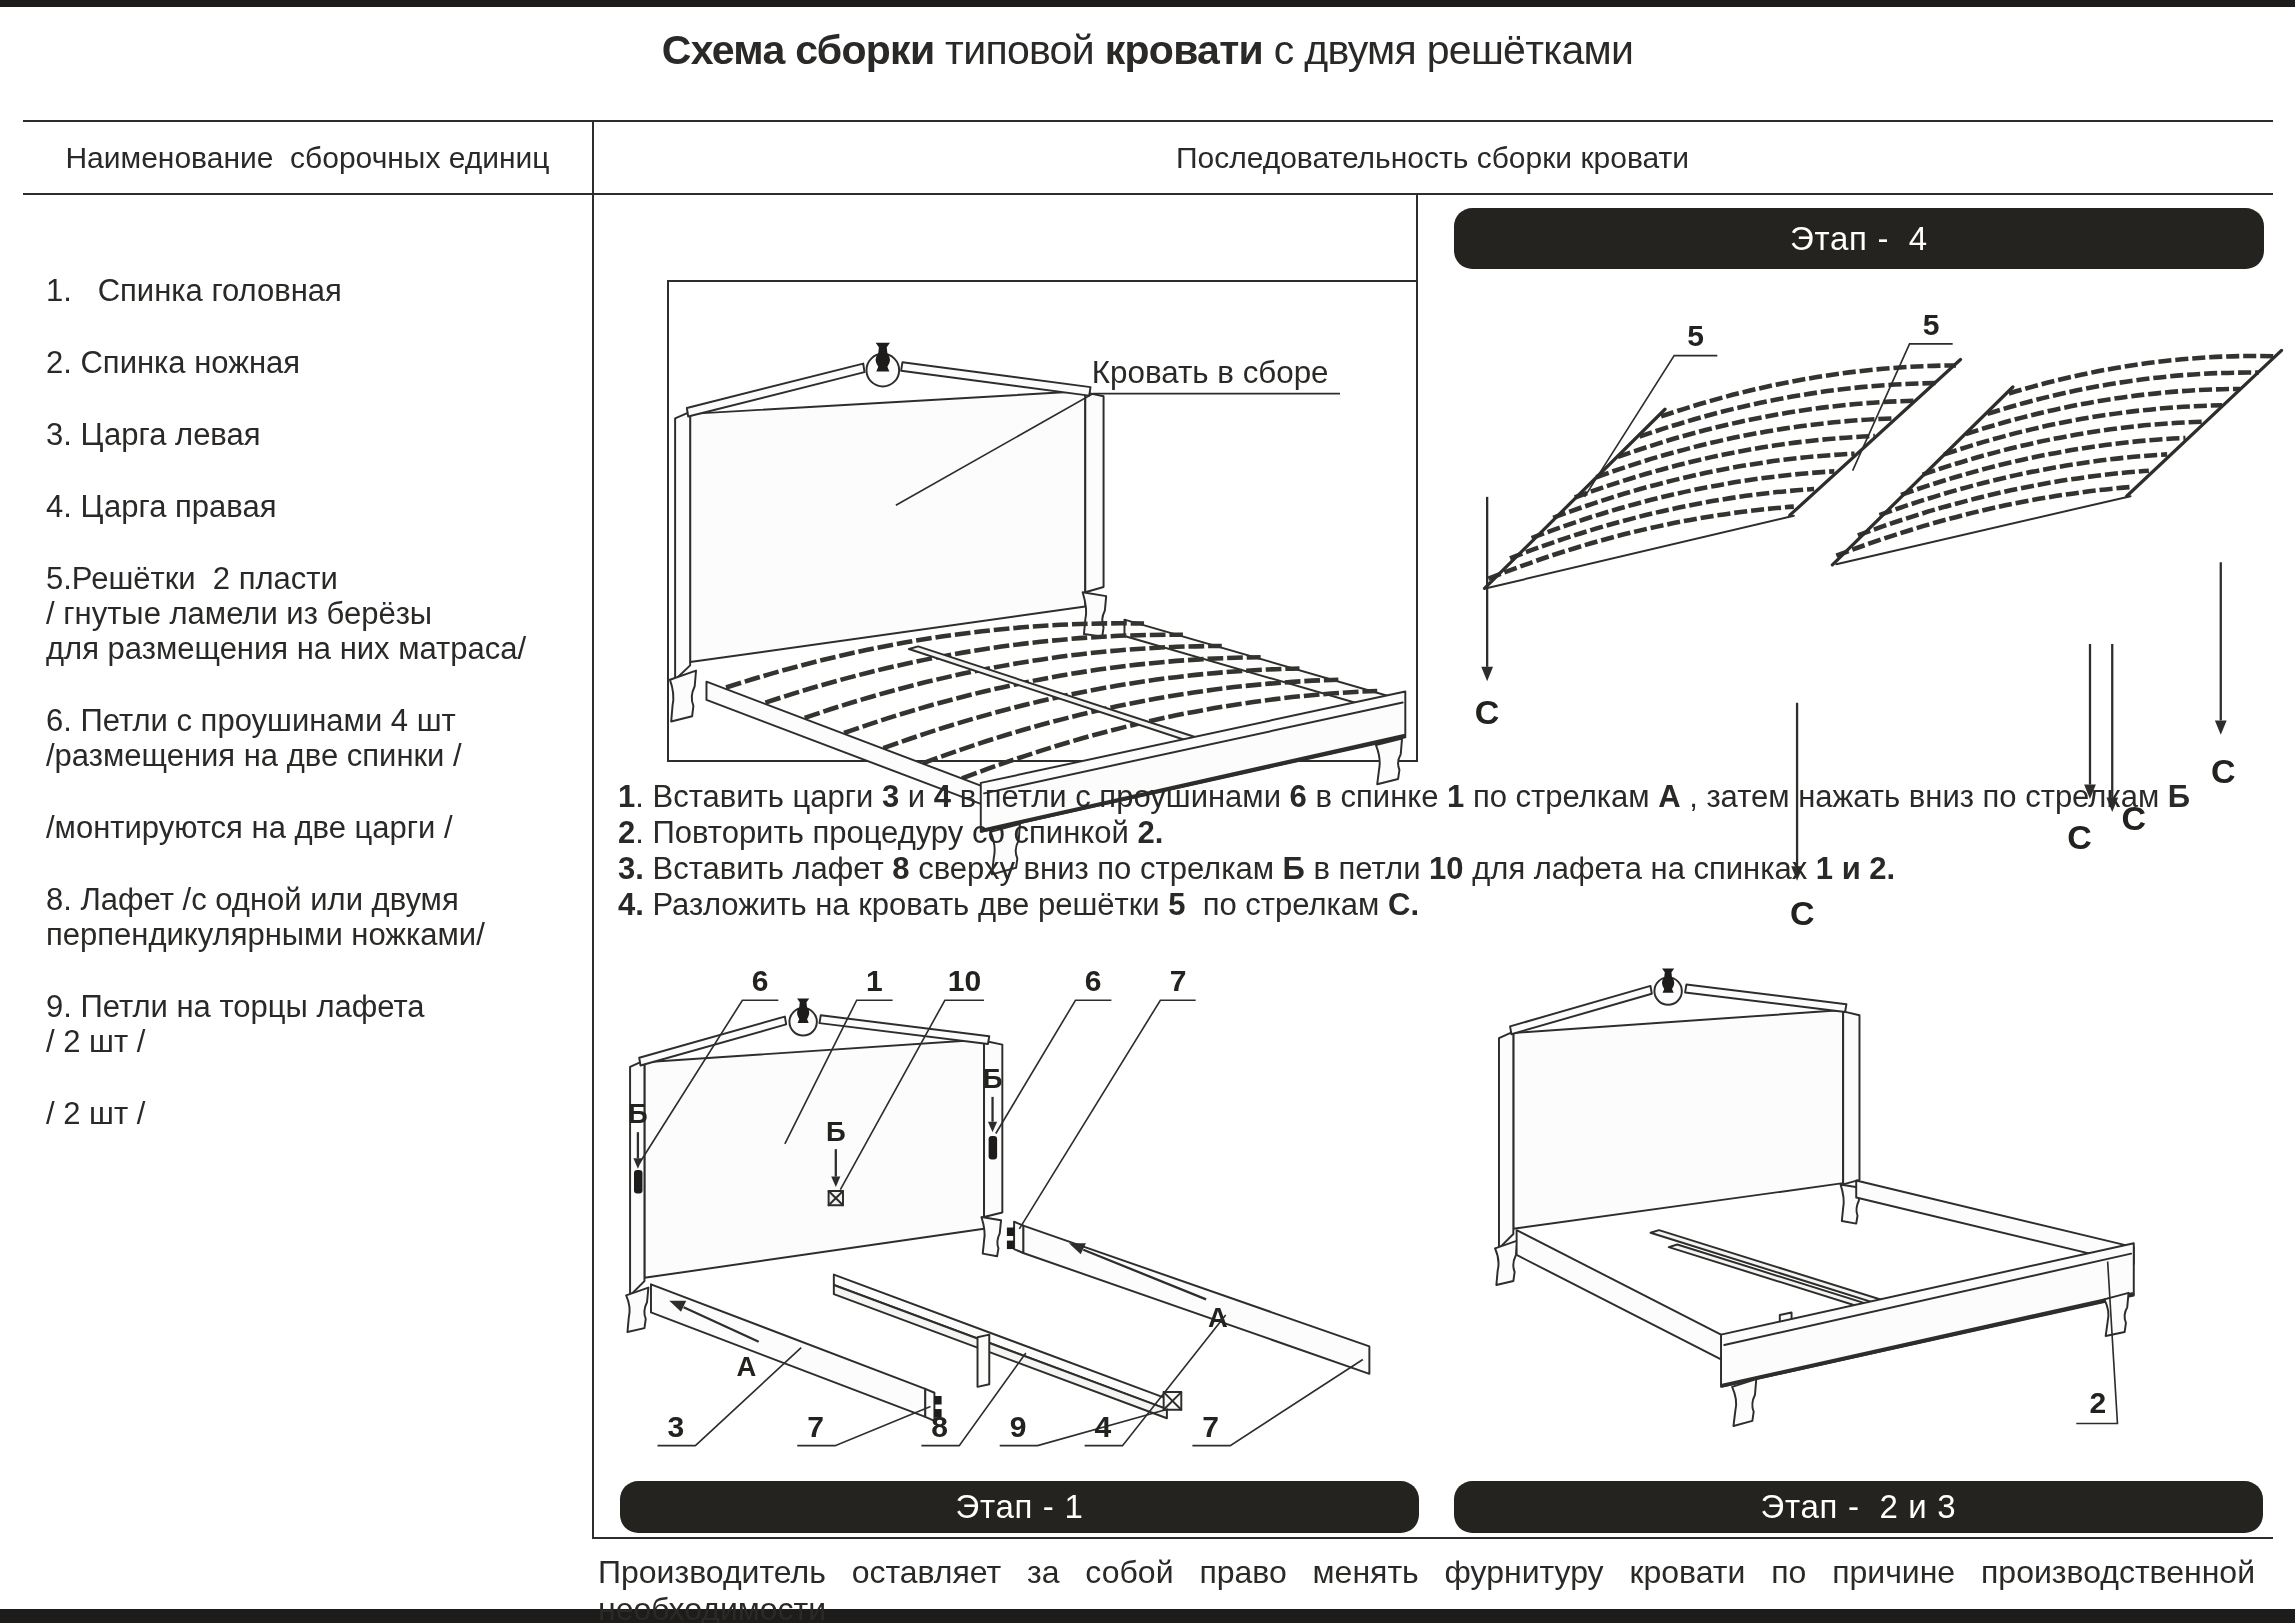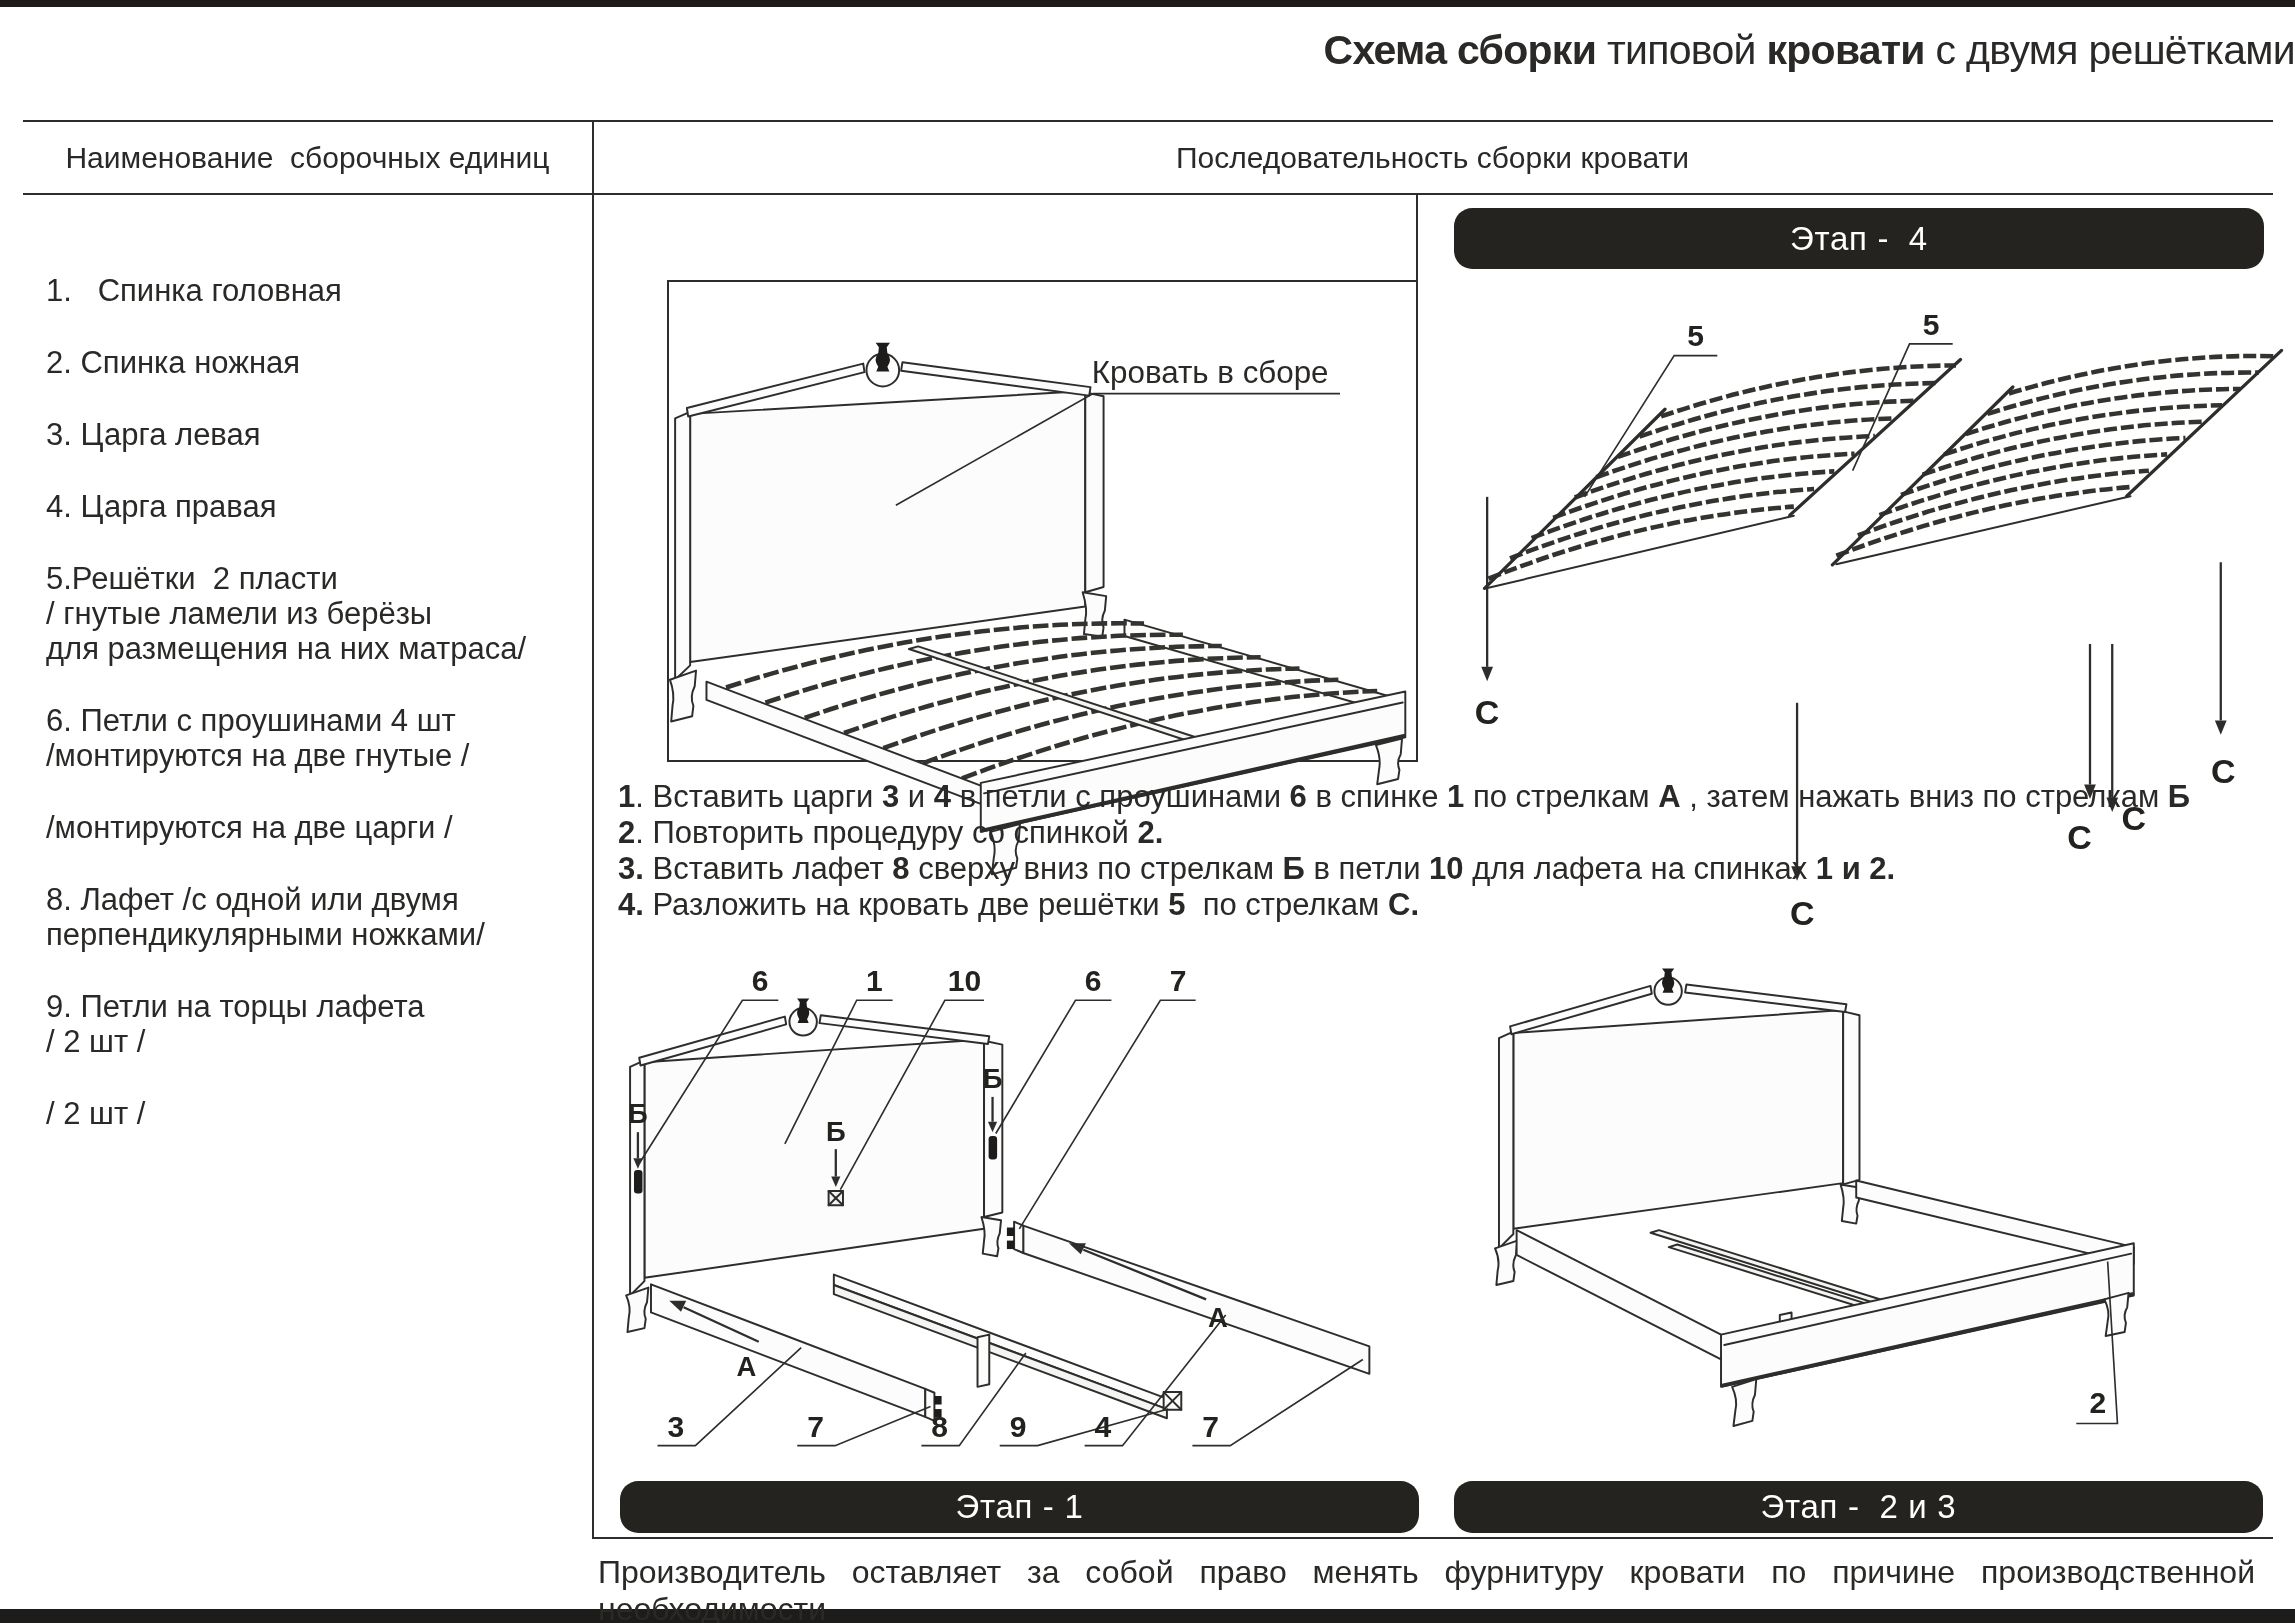--- a/index.html
+++ b/index.html
@@ -5,21 +5,21 @@
   html,body{margin:0;padding:0;}
   body{
     width:2295px;height:1624px;position:relative;background:#ffffff;
     font-family:"Liberation Sans", sans-serif;color:#2a2927;overflow:hidden;
   }
   .bar{position:absolute;background:#1d1c1a;}
   .hline{position:absolute;background:#2e2d2b;height:2px;}
   .vline{position:absolute;background:#2e2d2b;width:2px;}
   .title{
     position:absolute;left:0;top:11.8px;width:2295px;height:78px;
-    display:flex;align-items:center;justify-content:flex-end;
+    display:flex;align-items:center;justify-content:center;
     font-size:41px;letter-spacing:-0.7px;white-space:pre-wrap;
   }
   .title .b{font-weight:700;}
   .th{
     position:absolute;display:flex;align-items:center;justify-content:center;
     font-size:30px;white-space:pre-wrap;
   }
   .parts{position:absolute;left:46px;top:273px;width:552px;font-size:31px;line-height:35px;}
   .part-item{margin-bottom:37px;}
   .part-line{white-space:pre-wrap;}
@@ -78,21 +78,21 @@
     <div class="part-item">
       <div class="part-line">4. Царга правая</div>
     </div>
     <div class="part-item">
       <div class="part-line">5.Решётки  2 пласти</div>
       <div class="part-line">/ гнутые ламели из берёзы</div>
       <div class="part-line">для размещения на них матраса/</div>
     </div>
     <div class="part-item">
       <div class="part-line">6. Петли с проушинами 4 шт</div>
-      <div class="part-line">/монтируются на две гнутые /</div>
+      <div class="part-line">/размещения на две спинки /</div>
     </div>
     <div class="part-item">
       <div class="part-line">/монтируются на две царги /</div>
     </div>
     <div class="part-item">
       <div class="part-line">8. Лафет /с одной или двумя</div>
       <div class="part-line">перпендикулярными ножками/</div>
     </div>
     <div class="part-item">
       <div class="part-line">9. Петли на торцы лафета</div>

